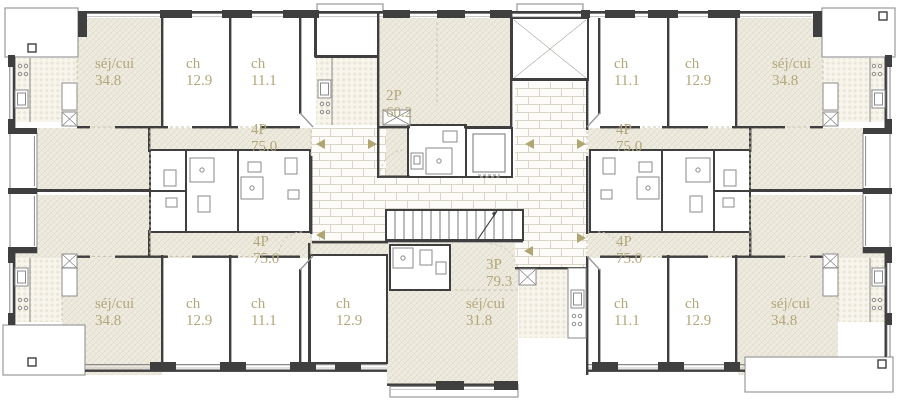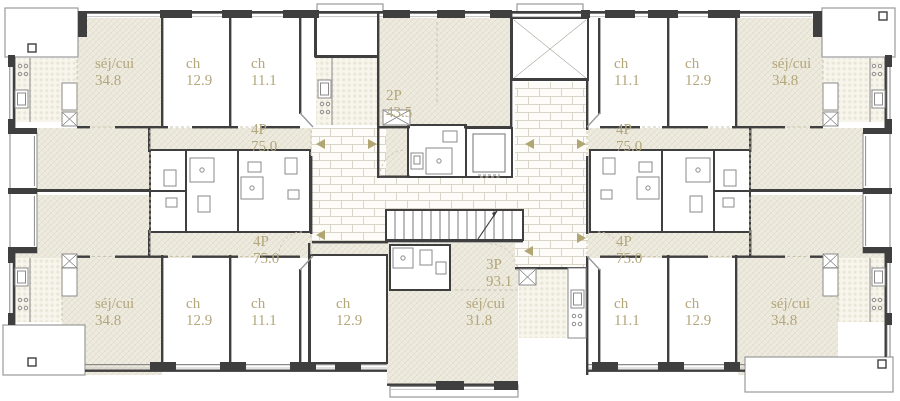--- a/index.html
+++ b/index.html
@@ -391,21 +391,21 @@
       <span>ch</span>
       <span>11.1</span>
     </div>
 <div class="lbl" style="left:251px;top:121px">
       <span>4P</span>
       <span>75.0</span>
     </div>
 
 <div class="lbl" style="left:386px;top:87px">
       <span>2P</span>
-      <span>43.5</span>
+      <span>60.2</span>
     </div>
 
 <div class="lbl" style="left:614px;top:55px">
       <span>ch</span>
       <span>11.1</span>
     </div>
 <div class="lbl" style="left:685px;top:55px">
       <span>ch</span>
       <span>12.9</span>
     </div>
@@ -434,21 +434,21 @@
       <span>ch</span>
       <span>11.1</span>
     </div>
 
 <div class="lbl" style="left:336px;top:295px">
       <span>ch</span>
       <span>12.9</span>
     </div>
 <div class="lbl" style="left:486px;top:256px">
       <span>3P</span>
-      <span>93.1</span>
+      <span>79.3</span>
     </div>
 <div class="lbl" style="left:466px;top:295px">
       <span>séj/cui</span>
       <span>31.8</span>
     </div>
 
 <div class="lbl" style="left:616px;top:233px">
       <span>4P</span>
       <span>75.0</span>
     </div>

